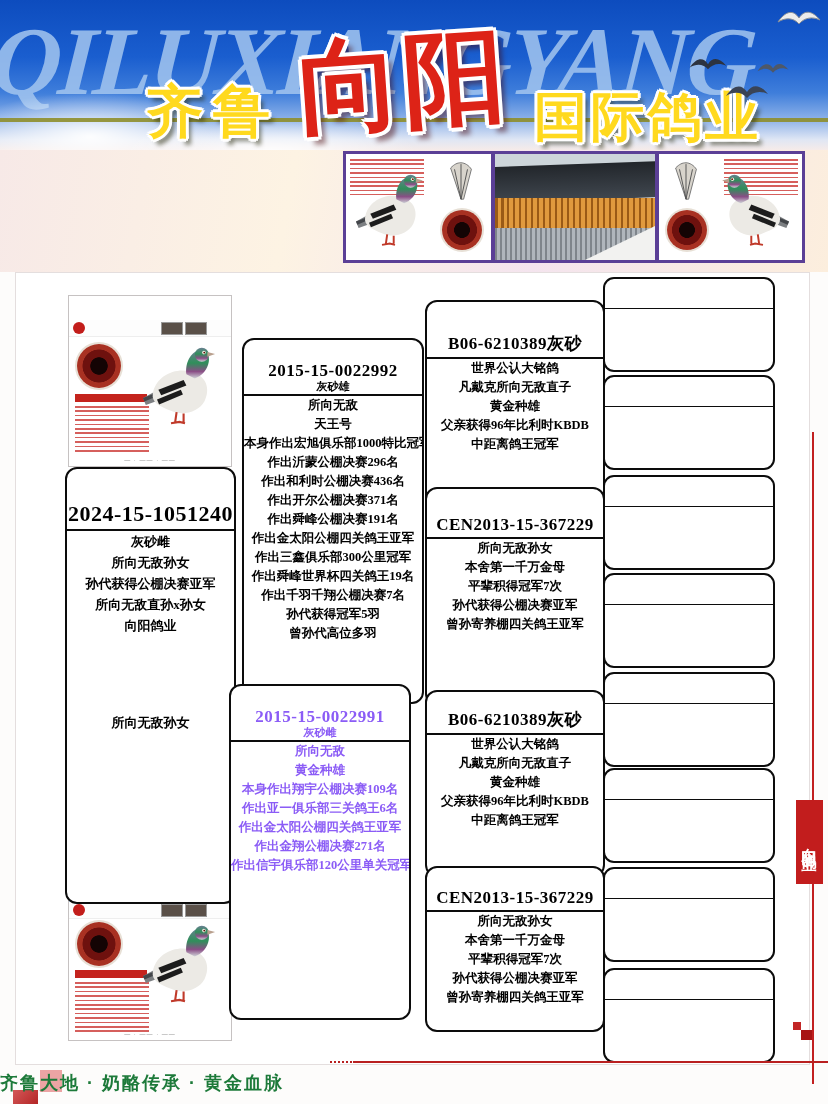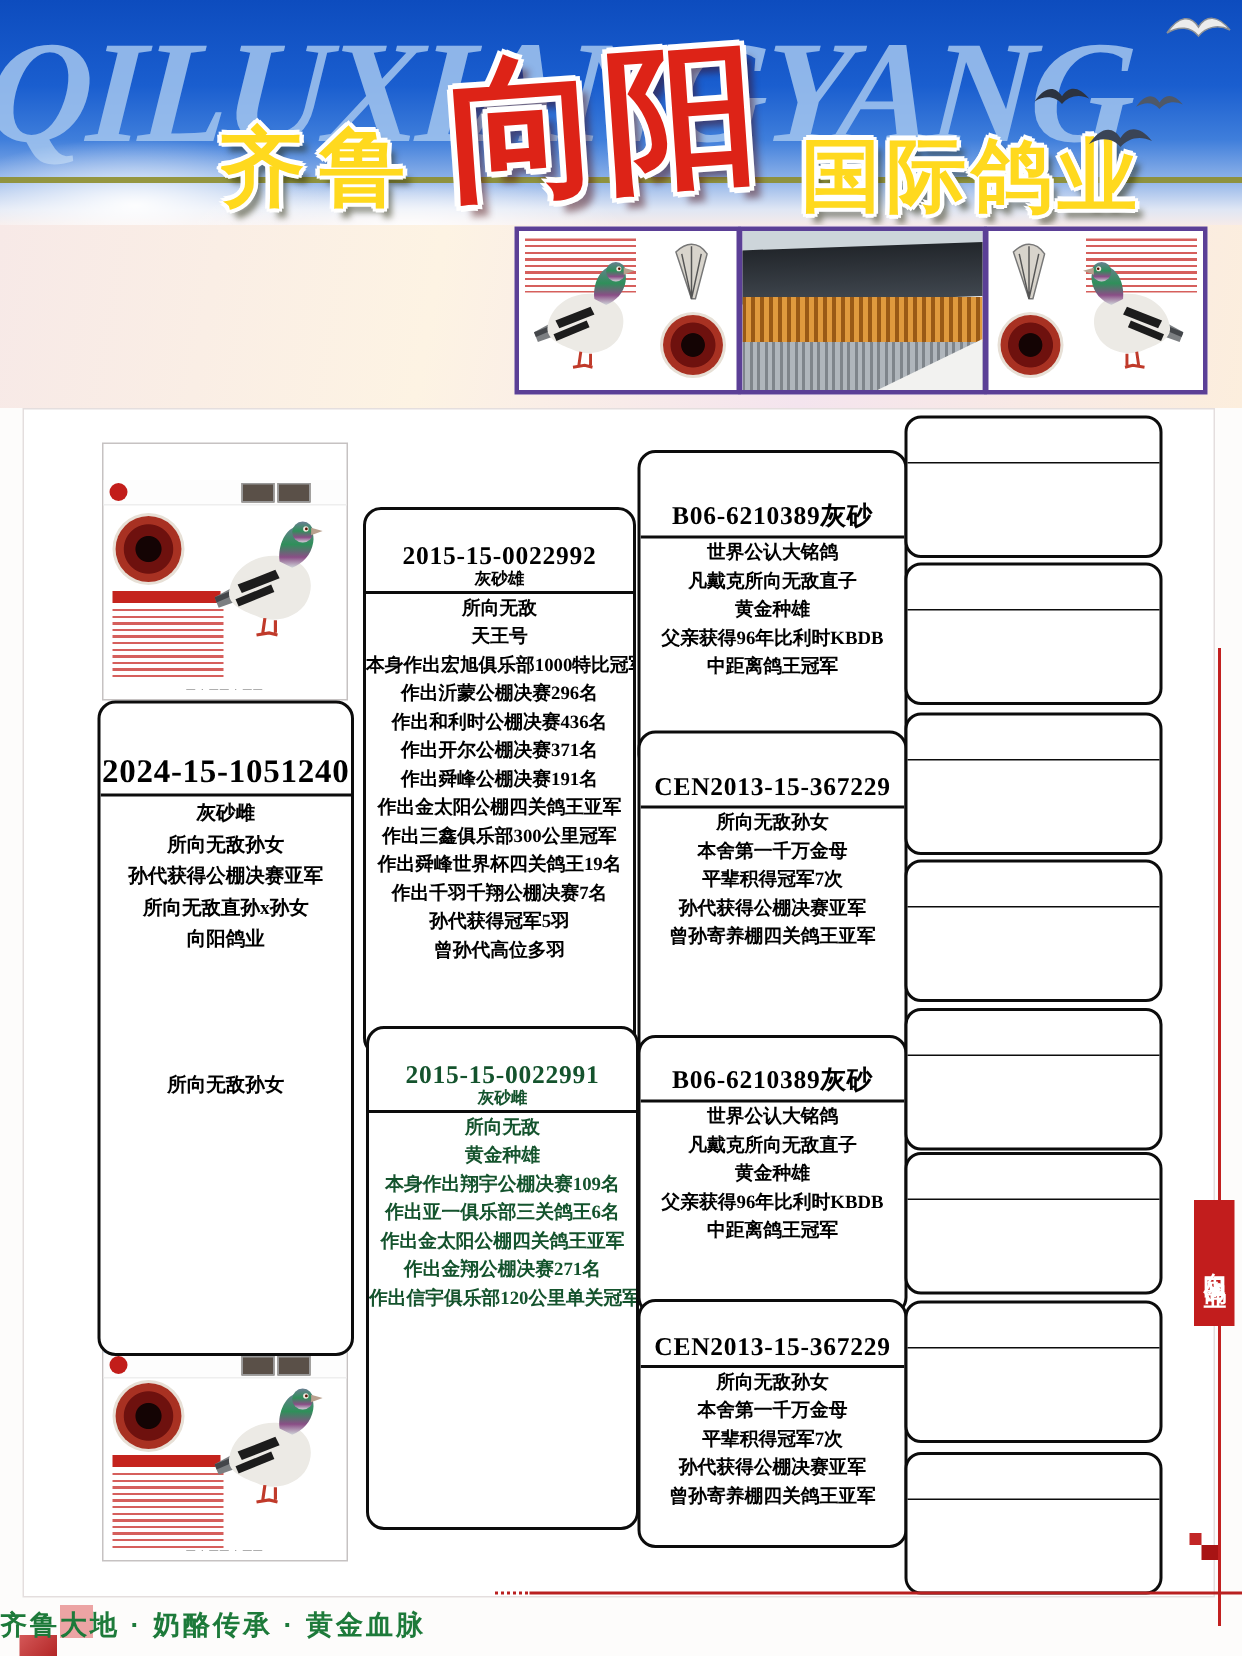--- a/index.html
+++ b/index.html
@@ -80,21 +80,21 @@
     text-align:center;font-family:"Liberation Serif",serif;color:#000;overflow:hidden}
   .ring{font-weight:bold;font-size:17px;letter-spacing:.5px}
   .sex{font-weight:bold;font-size:11px;line-height:11px}
   .pdiv{border-top:2px solid #0c0c0c;margin-top:2px}
   .pline{font-weight:bold;font-size:12.5px;line-height:19px;white-space:nowrap}
   #box-main{left:65px;top:467px;width:167px;height:401px;padding-top:32px}
   #box-main .ring{font-size:22px}
   #box-main .pline{font-size:13px;line-height:21px}
   #box-main .note{font-weight:bold;font-size:13px;margin-top:78px}
   #box-father{left:242px;top:338px;width:178px;height:341px;padding-top:21px}
-  #box-mother{left:244px;top:684px;width:178px;height:311px;padding-top:21px;color:#14532d}
+  #box-mother{left:229px;top:684px;width:178px;height:311px;padding-top:21px;color:#8b5cf6}
   #box-gp1{left:425px;top:300px;width:176px;height:181px;padding-top:30px}
   #box-gp2{left:425px;top:487px;width:176px;height:189px;padding-top:26px}
   #box-gp3{left:425px;top:690px;width:176px;height:167px;padding-top:16px}
   #box-gp4{left:425px;top:866px;width:176px;height:142px;padding-top:20px}
   .slot{position:absolute;left:603px;width:168px;height:91px;background:#fff;border:2px solid #0c0c0c;border-radius:11px}
   .slot .pdiv{margin-top:29px;border-top-width:1.5px}
 
   
   #vline{left:812px;top:432px;width:2px;height:652px;background:#c22020}
   #hline{left:353px;top:1061px;width:475px;height:2px;background:#b92020}

